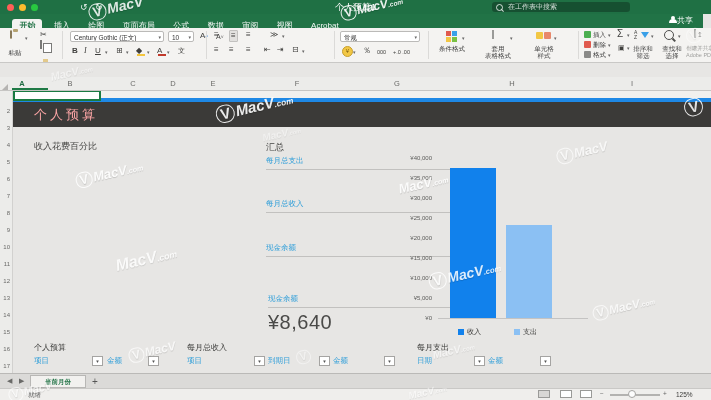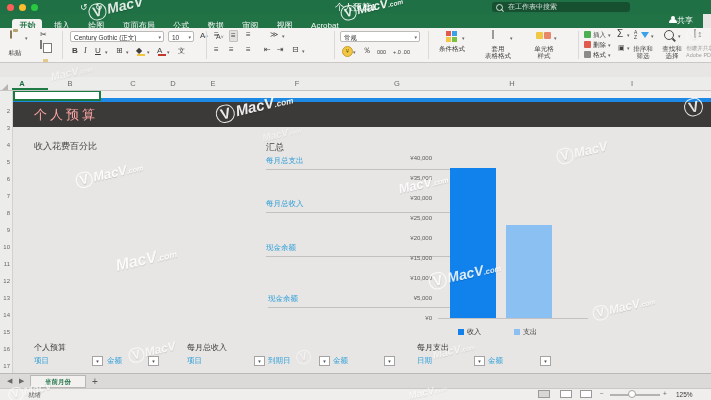--- a/index.html
+++ b/index.html
@@ -338,20 +338,21 @@
     <div class="sumlabel">每月总支出</div>
   </div>
   <div class="sumitem" style="left:266px;top:199px">
     <div class="sumlabel">每月总收入</div>
   </div>
   <div class="sumitem" style="left:266px;top:243px">
     <div class="sumlabel">现金余额</div>
   </div>
   <div class="sumitem" style="left:268px;top:294px">
     <div class="sumlabel">现金余额</div>
+    <div class="sumvalue">¥8,640</div>
   </div>
 
   <span class="ytick" style="left:396px;top:154px">¥40,000</span>
   <span class="ytick" style="left:396px;top:174px">¥35,000</span>
   <span class="ytick" style="left:396px;top:194px">¥30,000</span>
   <span class="ytick" style="left:396px;top:214px">¥25,000</span>
   <span class="ytick" style="left:396px;top:234px">¥20,000</span>
   <span class="ytick" style="left:396px;top:254px">¥15,000</span>
   <span class="ytick" style="left:396px;top:274px">¥10,000</span>
   <span class="ytick" style="left:396px;top:294px">¥5,000</span>

